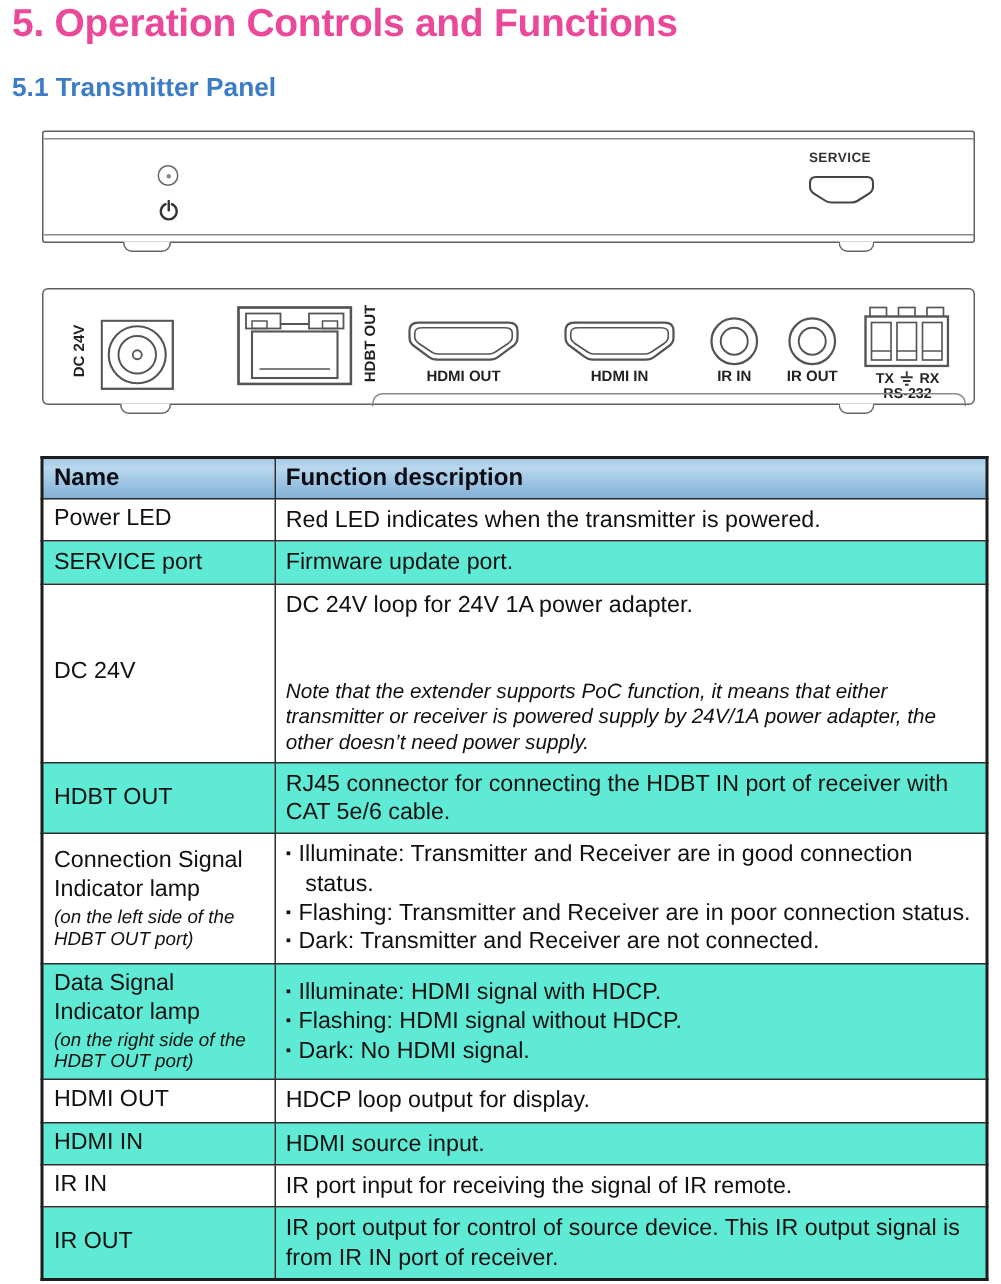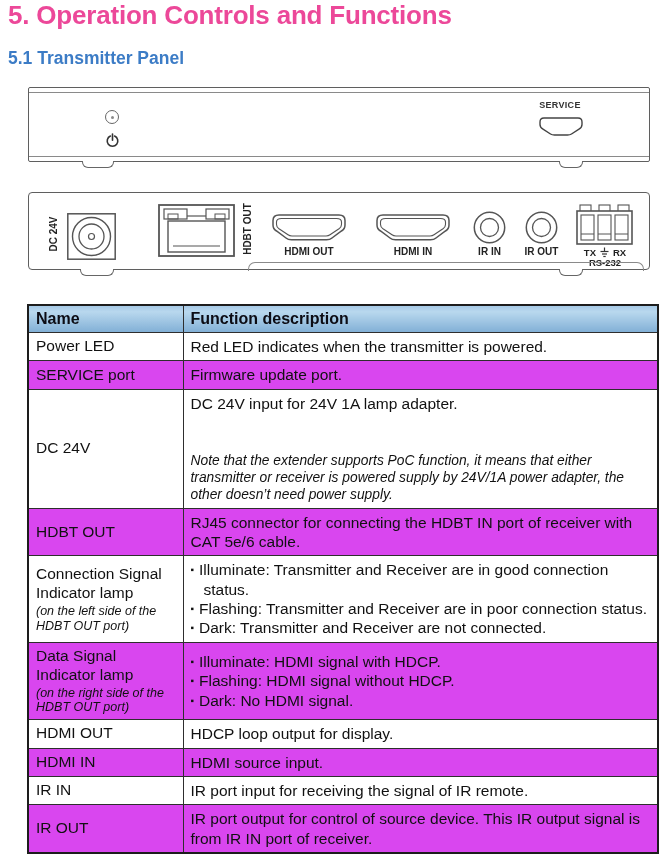--- a/index.html
+++ b/index.html
@@ -34,21 +34,21 @@
   .rslabel{position:absolute;font-size:9.5px;font-weight:bold;color:#222;text-align:center;
            display:flex;align-items:center;justify-content:center;gap:4px;}
 
   
   table.fn{position:absolute;left:27px;top:304px;width:632px;border-collapse:collapse;
            border:2px solid #1d1d1d;table-layout:fixed;}
   table.fn th,table.fn td{border:1px solid #2e2e2e;vertical-align:middle;padding:4px 7px;box-sizing:border-box;}
   table.fn th{background:linear-gradient(180deg,#a6c9e6 0%,#b9d8ee 22%,#82b0d6 100%);
               font-size:16px;font-weight:bold;text-align:left;color:#0c0c14;height:14px;}
   col.c1{width:155px;}
-  tr.shaded td{background:#d946ef;}
+  tr.shaded td{background:#5eead4;}
   td.name-cell{font-size:15.5px;line-height:1.22;}
   .name-note{font-size:12.5px;font-style:italic;line-height:1.18;margin-top:1px;}
   td.desc-cell{font-size:15.5px;line-height:1.25;}
   .desc-note{font-size:13.8px;font-style:italic;line-height:1.22;margin-top:40px;}
   .bullet{padding-left:13px;text-indent:-13px;}
   .bullet::before{content:"▪";font-size:10px;position:relative;top:-2px;margin-right:5px;}
   svg{display:block;}
 </style>
 </head>
 <body>
@@ -182,21 +182,21 @@
           </td>
           <td class="desc-cell">
             <div class="desc-main">Firmware update port.</div>
           </td>
         </tr>
         <tr>
           <td class="name-cell">
             <div>DC 24V</div>
           </td>
           <td class="desc-cell">
-            <div class="desc-main">DC 24V input for 24V 1A lamp adapter.</div>
+            <div class="desc-main">DC 24V loop for 24V 1A power adapter.</div>
             <div class="desc-note">Note that the extender supports PoC function, it means that either transmitter or receiver is powered supply by 24V/1A power adapter, the other doesn’t need power supply.</div>
           </td>
         </tr>
         <tr class="shaded">
           <td class="name-cell">
             <div>HDBT OUT</div>
           </td>
           <td class="desc-cell">
             <div class="desc-main">RJ45 connector for connecting the HDBT IN port of receiver with CAT 5e/6 cable.</div>
           </td>

